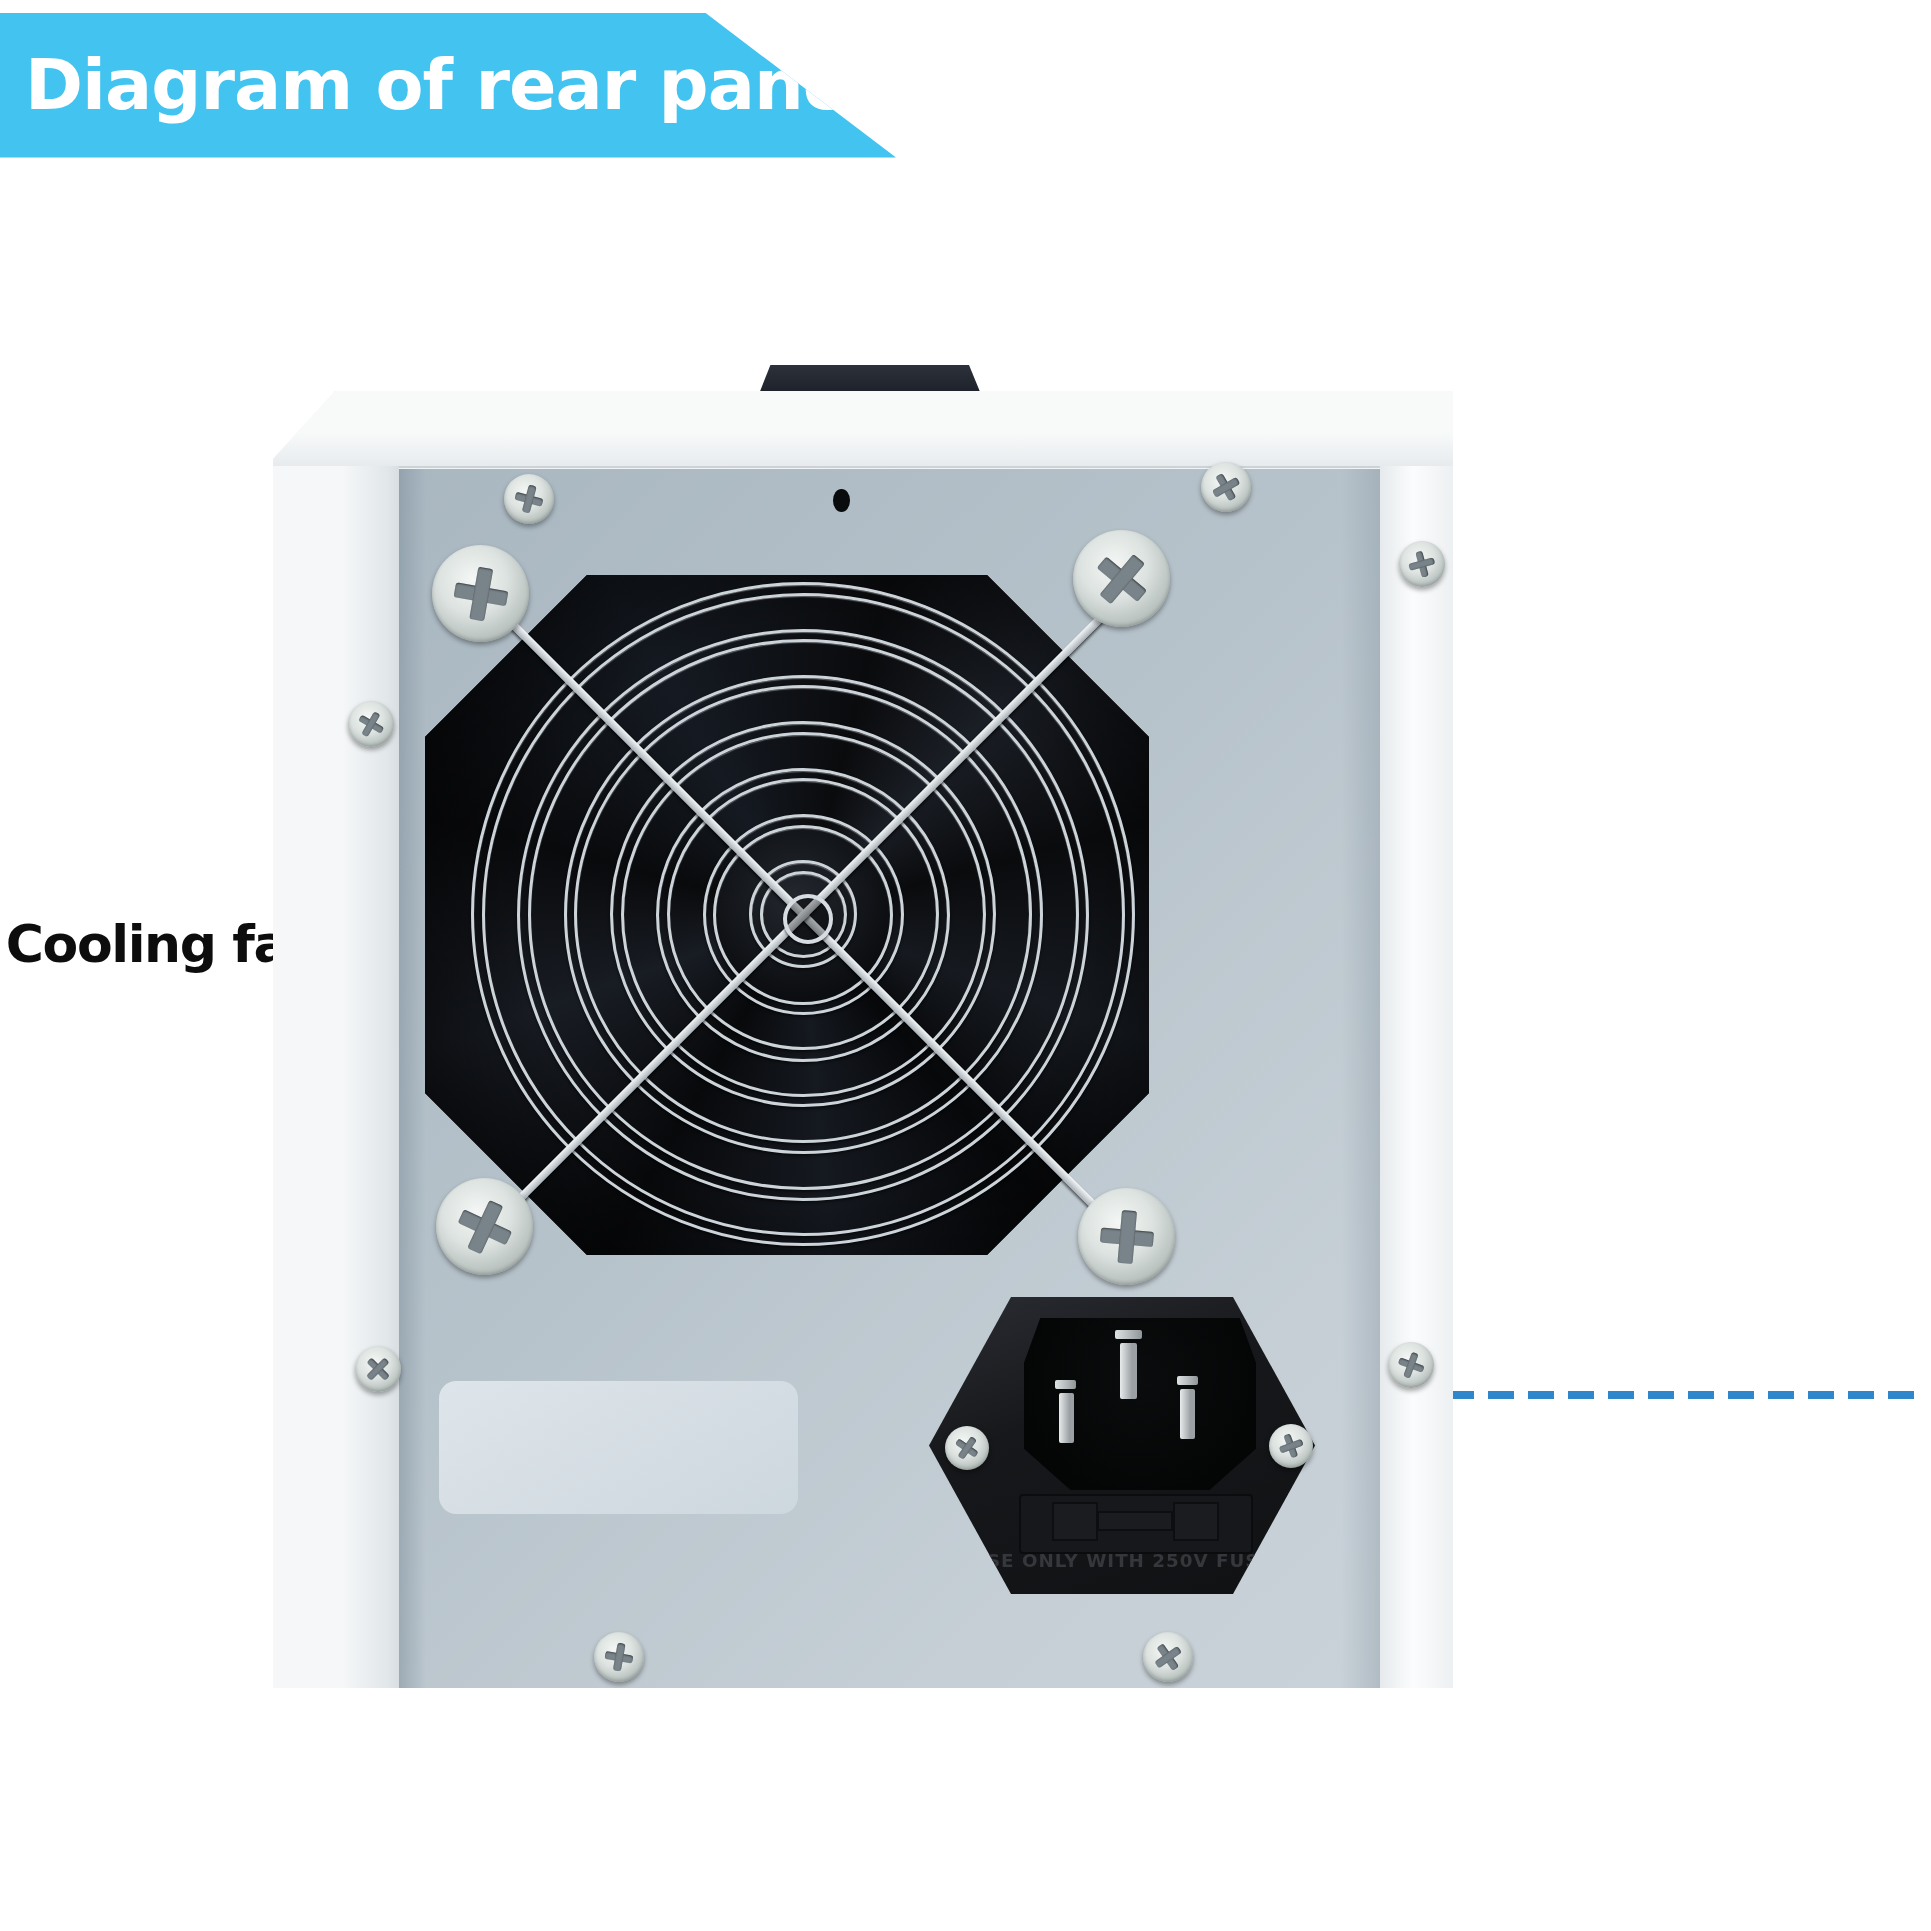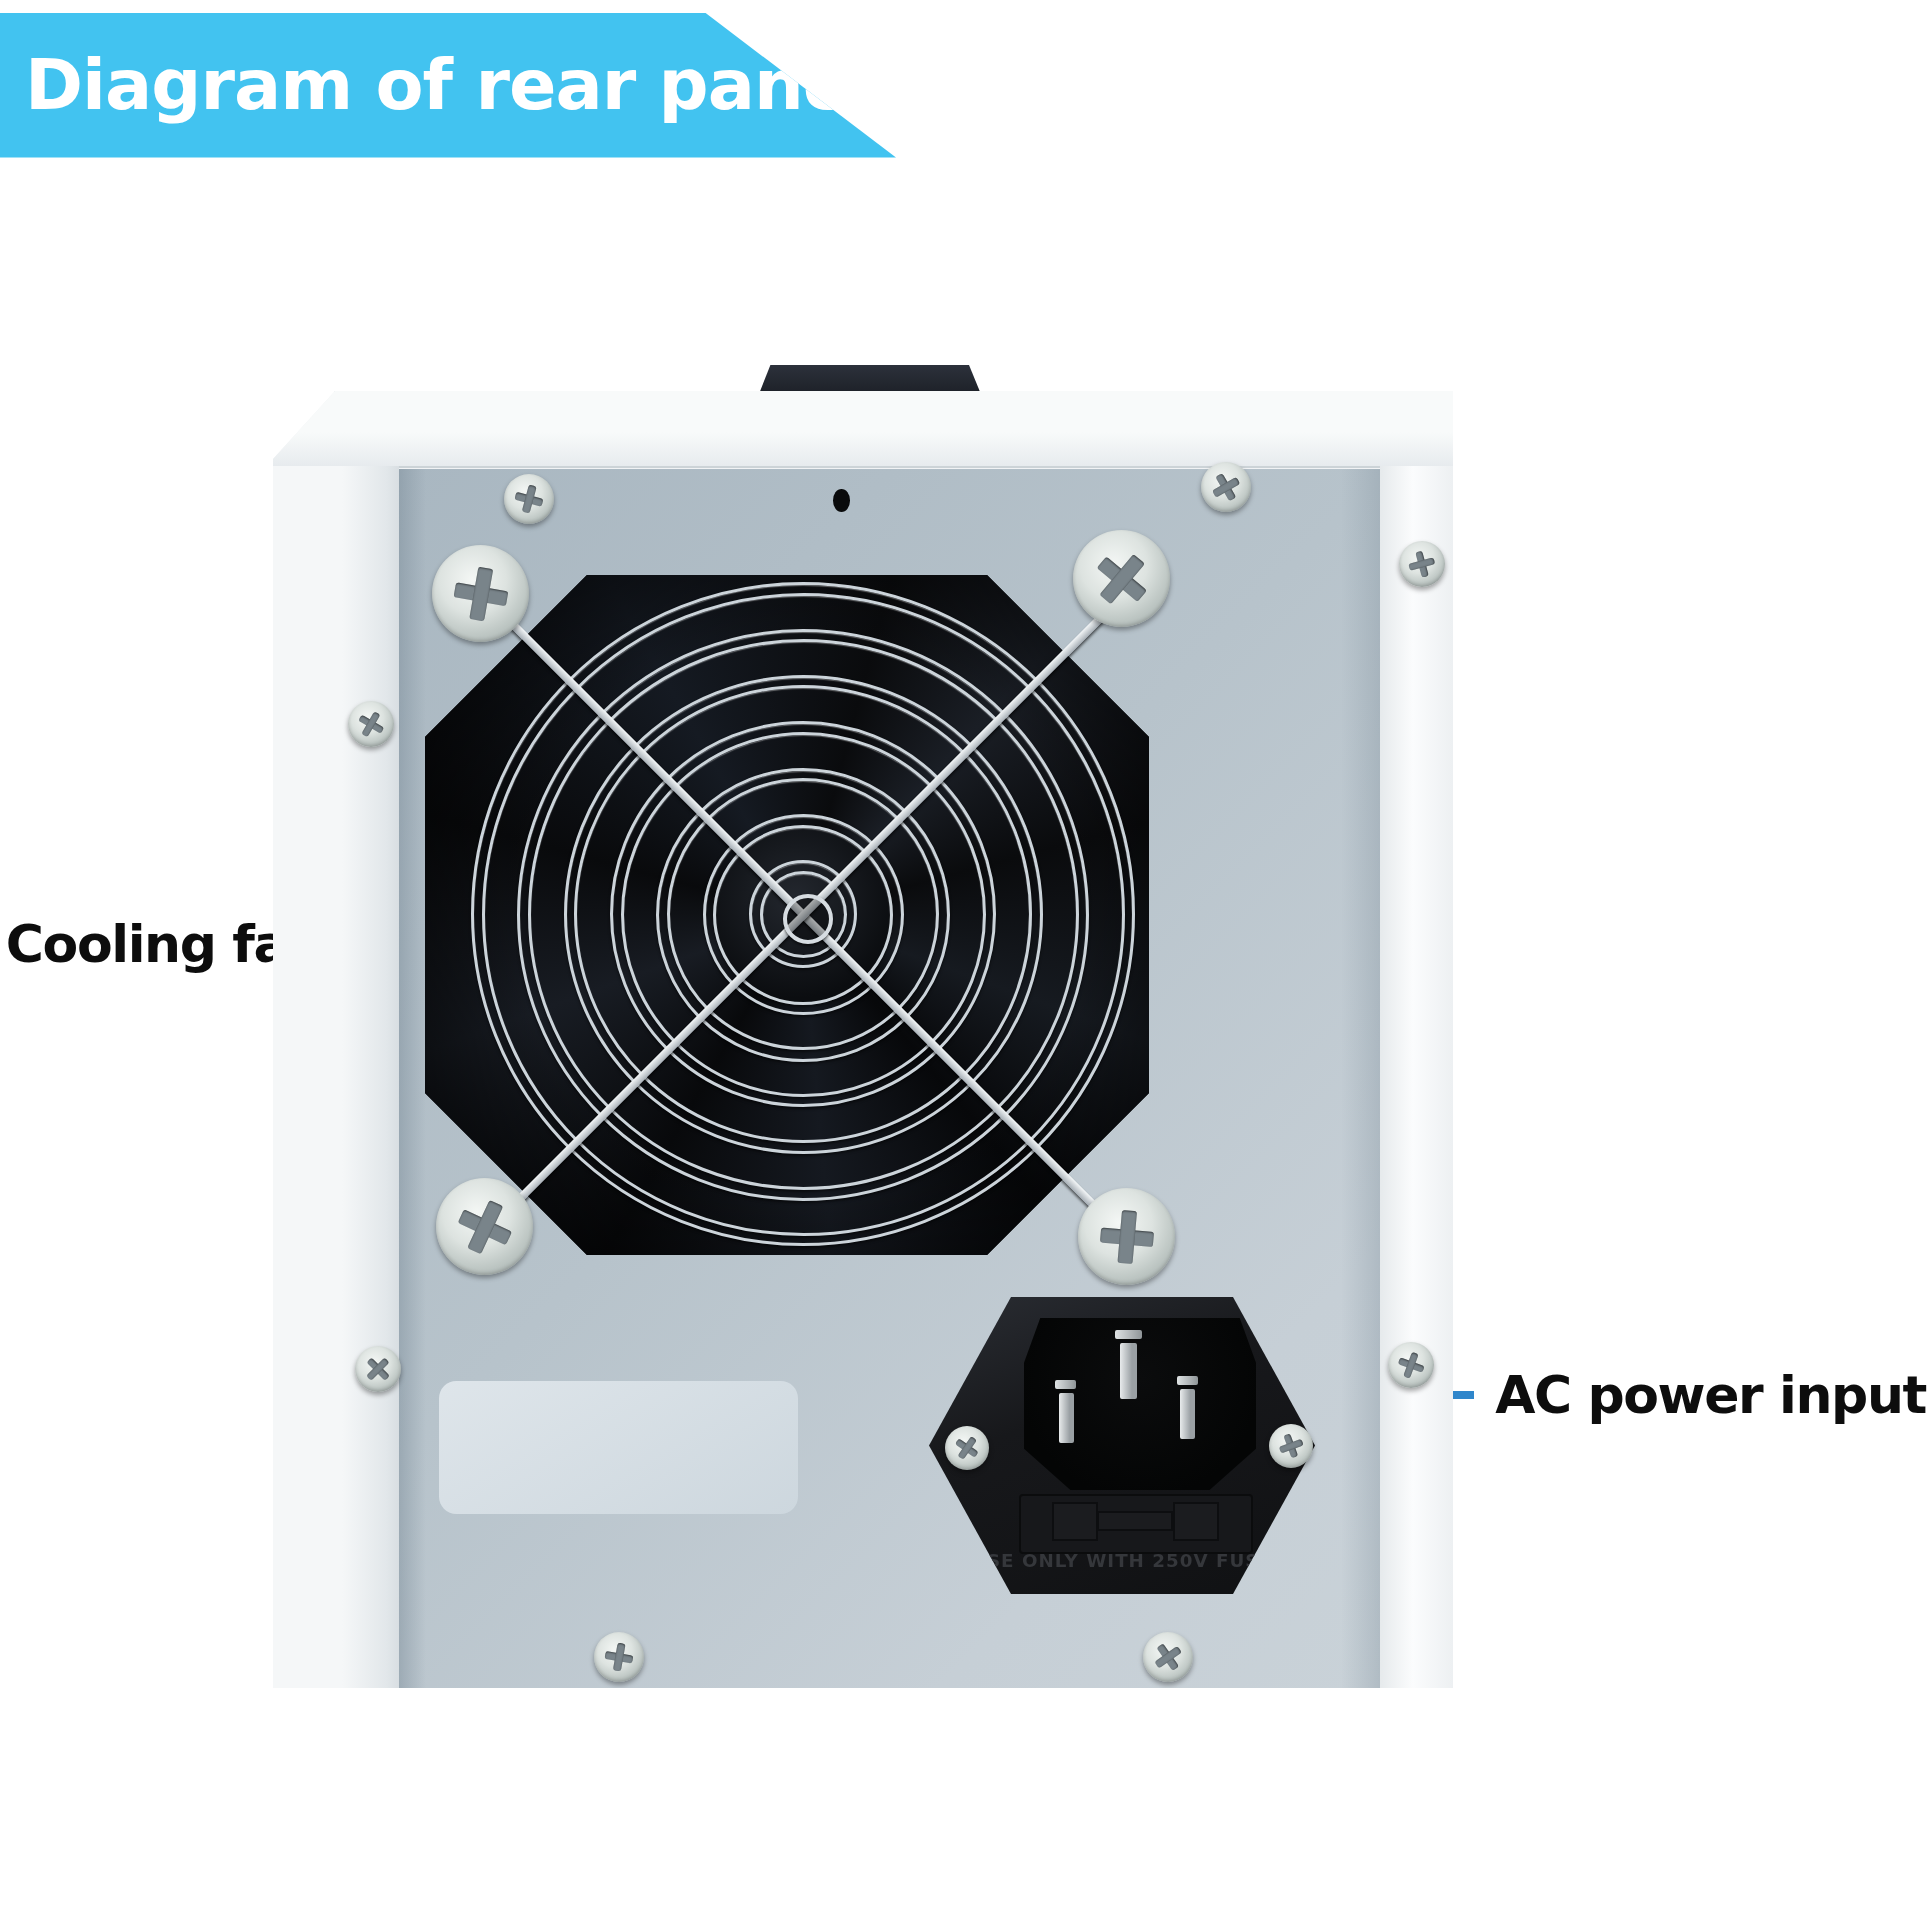--- a/index.html
+++ b/index.html
@@ -214,17 +214,16 @@
         <div class="slot" style="width: 6.7px; height: 24.4px; transform: translate(-50%, -50%) rotate(70deg);"></div>
       </div>
     </div>
 
   <div class="callout" id="callout-cooling">
     <span class="lbl">Cooling fan</span>
     <span class="dash" style="background: repeating-linear-gradient(90deg, rgb(47, 134, 203) 0px, rgb(47, 134, 203) 26px, transparent 26px, transparent 40px);"></span>
   </div>
   <div class="callout" id="callout-ac">
     <span class="dash" style="background: repeating-linear-gradient(90deg, rgb(47, 134, 203) 0px, rgb(47, 134, 203) 26px, transparent 26px, transparent 40px);"></span>
-    <span class="lbl">AC power input</span>
   </div>
 
 </div>
 
 
 </body></html>

